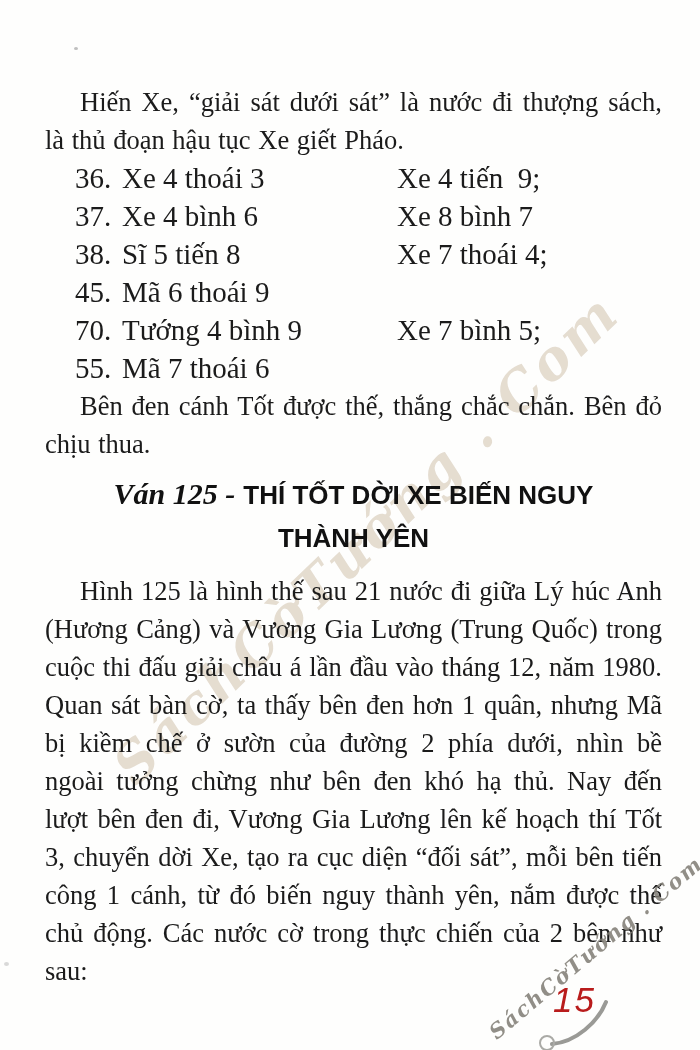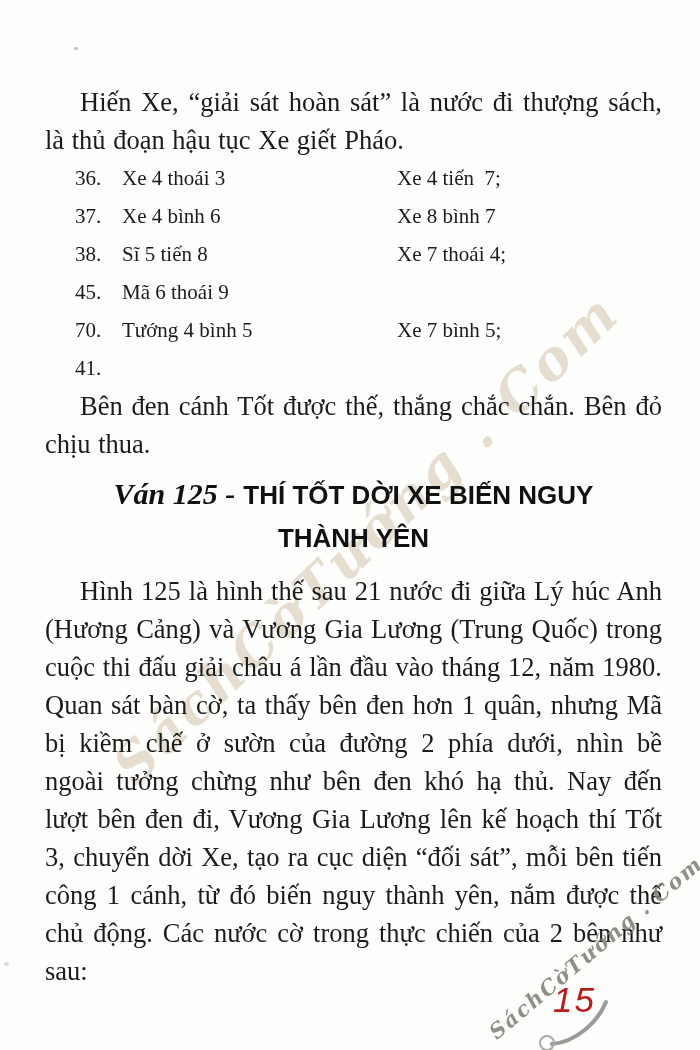--- a/index.html
+++ b/index.html
@@ -20,21 +20,21 @@
   }
   .para {
     margin:0;
     font-size:26.5px;
     line-height:38px;
     text-align:justify;
     text-indent:35px;
     word-spacing:1px;
   }
   
-  .moves { margin-left:30px; font-size:21px; line-height:38px; }
+  .moves { margin-left:30px; font-size:29px; line-height:38px; }
   .move-row { display:flex; }
   .mv-num  { width:47px; white-space:pre; }
   .mv-left { width:275px; white-space:pre; }
   .mv-right{ white-space:pre; }
   
   .heading { margin-top:12px; text-align:center; line-height:38px; }
   .van {
     font-family:"Liberation Serif", serif;
     font-style:italic; font-weight:bold;
     font-size:30px; color:#111;
@@ -90,49 +90,50 @@
 
 <div class="page">
 
   <div class="speck speck-1"></div>
   <div class="speck speck-2"></div>
 
   <div class="wm wm-center">SáchCờTướng . Com</div>
 
   <div class="content">
 
-    <p class="para">Hiến Xe, “giải sát hoàn sát” là nước đi thượng sách, là thủ đoạn hậu tục Xe giết Pháo.</p>
+    <p class="para">Hiến Xe, “giải sát dưới sát” là nước đi thượng sách, là thủ đoạn hậu tục Xe giết Pháo.</p>
 
     <div class="moves">
       <div class="move-row">
         <span class="mv-num">36.</span>
         <span class="mv-left">Xe 4 thoái 3</span>
-        <span class="mv-right">Xe 4 tiến  7;</span>
+        <span class="mv-right">Xe 4 tiến  9;</span>
       </div>
       <div class="move-row">
         <span class="mv-num">37.</span>
         <span class="mv-left">Xe 4 bình 6</span>
         <span class="mv-right">Xe 8 bình 7</span>
       </div>
       <div class="move-row">
         <span class="mv-num">38.</span>
         <span class="mv-left">Sĩ 5 tiến 8</span>
         <span class="mv-right">Xe 7 thoái 4;</span>
       </div>
       <div class="move-row">
         <span class="mv-num">45.</span>
         <span class="mv-left">Mã 6 thoái 9</span>
       </div>
       <div class="move-row">
         <span class="mv-num">70.</span>
-        <span class="mv-left">Tướng 4 bình 5</span>
+        <span class="mv-left">Tướng 4 bình 9</span>
         <span class="mv-right">Xe 7 bình 5;</span>
       </div>
       <div class="move-row">
-        <span class="mv-num">41.</span>
+        <span class="mv-num">55.</span>
+        <span class="mv-right">Mã 7 thoái 6</span>
       </div>
     </div>
 
     <p class="para">Bên đen cánh Tốt được thế, thắng chắc chắn. Bên đỏ chịu thua.</p>
 
     <div class="heading">
       <div class="h-line1">
         <span class="van">Ván 125 -</span><span class="h-sans">THÍ TỐT DỜI XE BIẾN NGUY</span>
       </div>
       <div class="h-sans h-line2">THÀNH YÊN</div>

